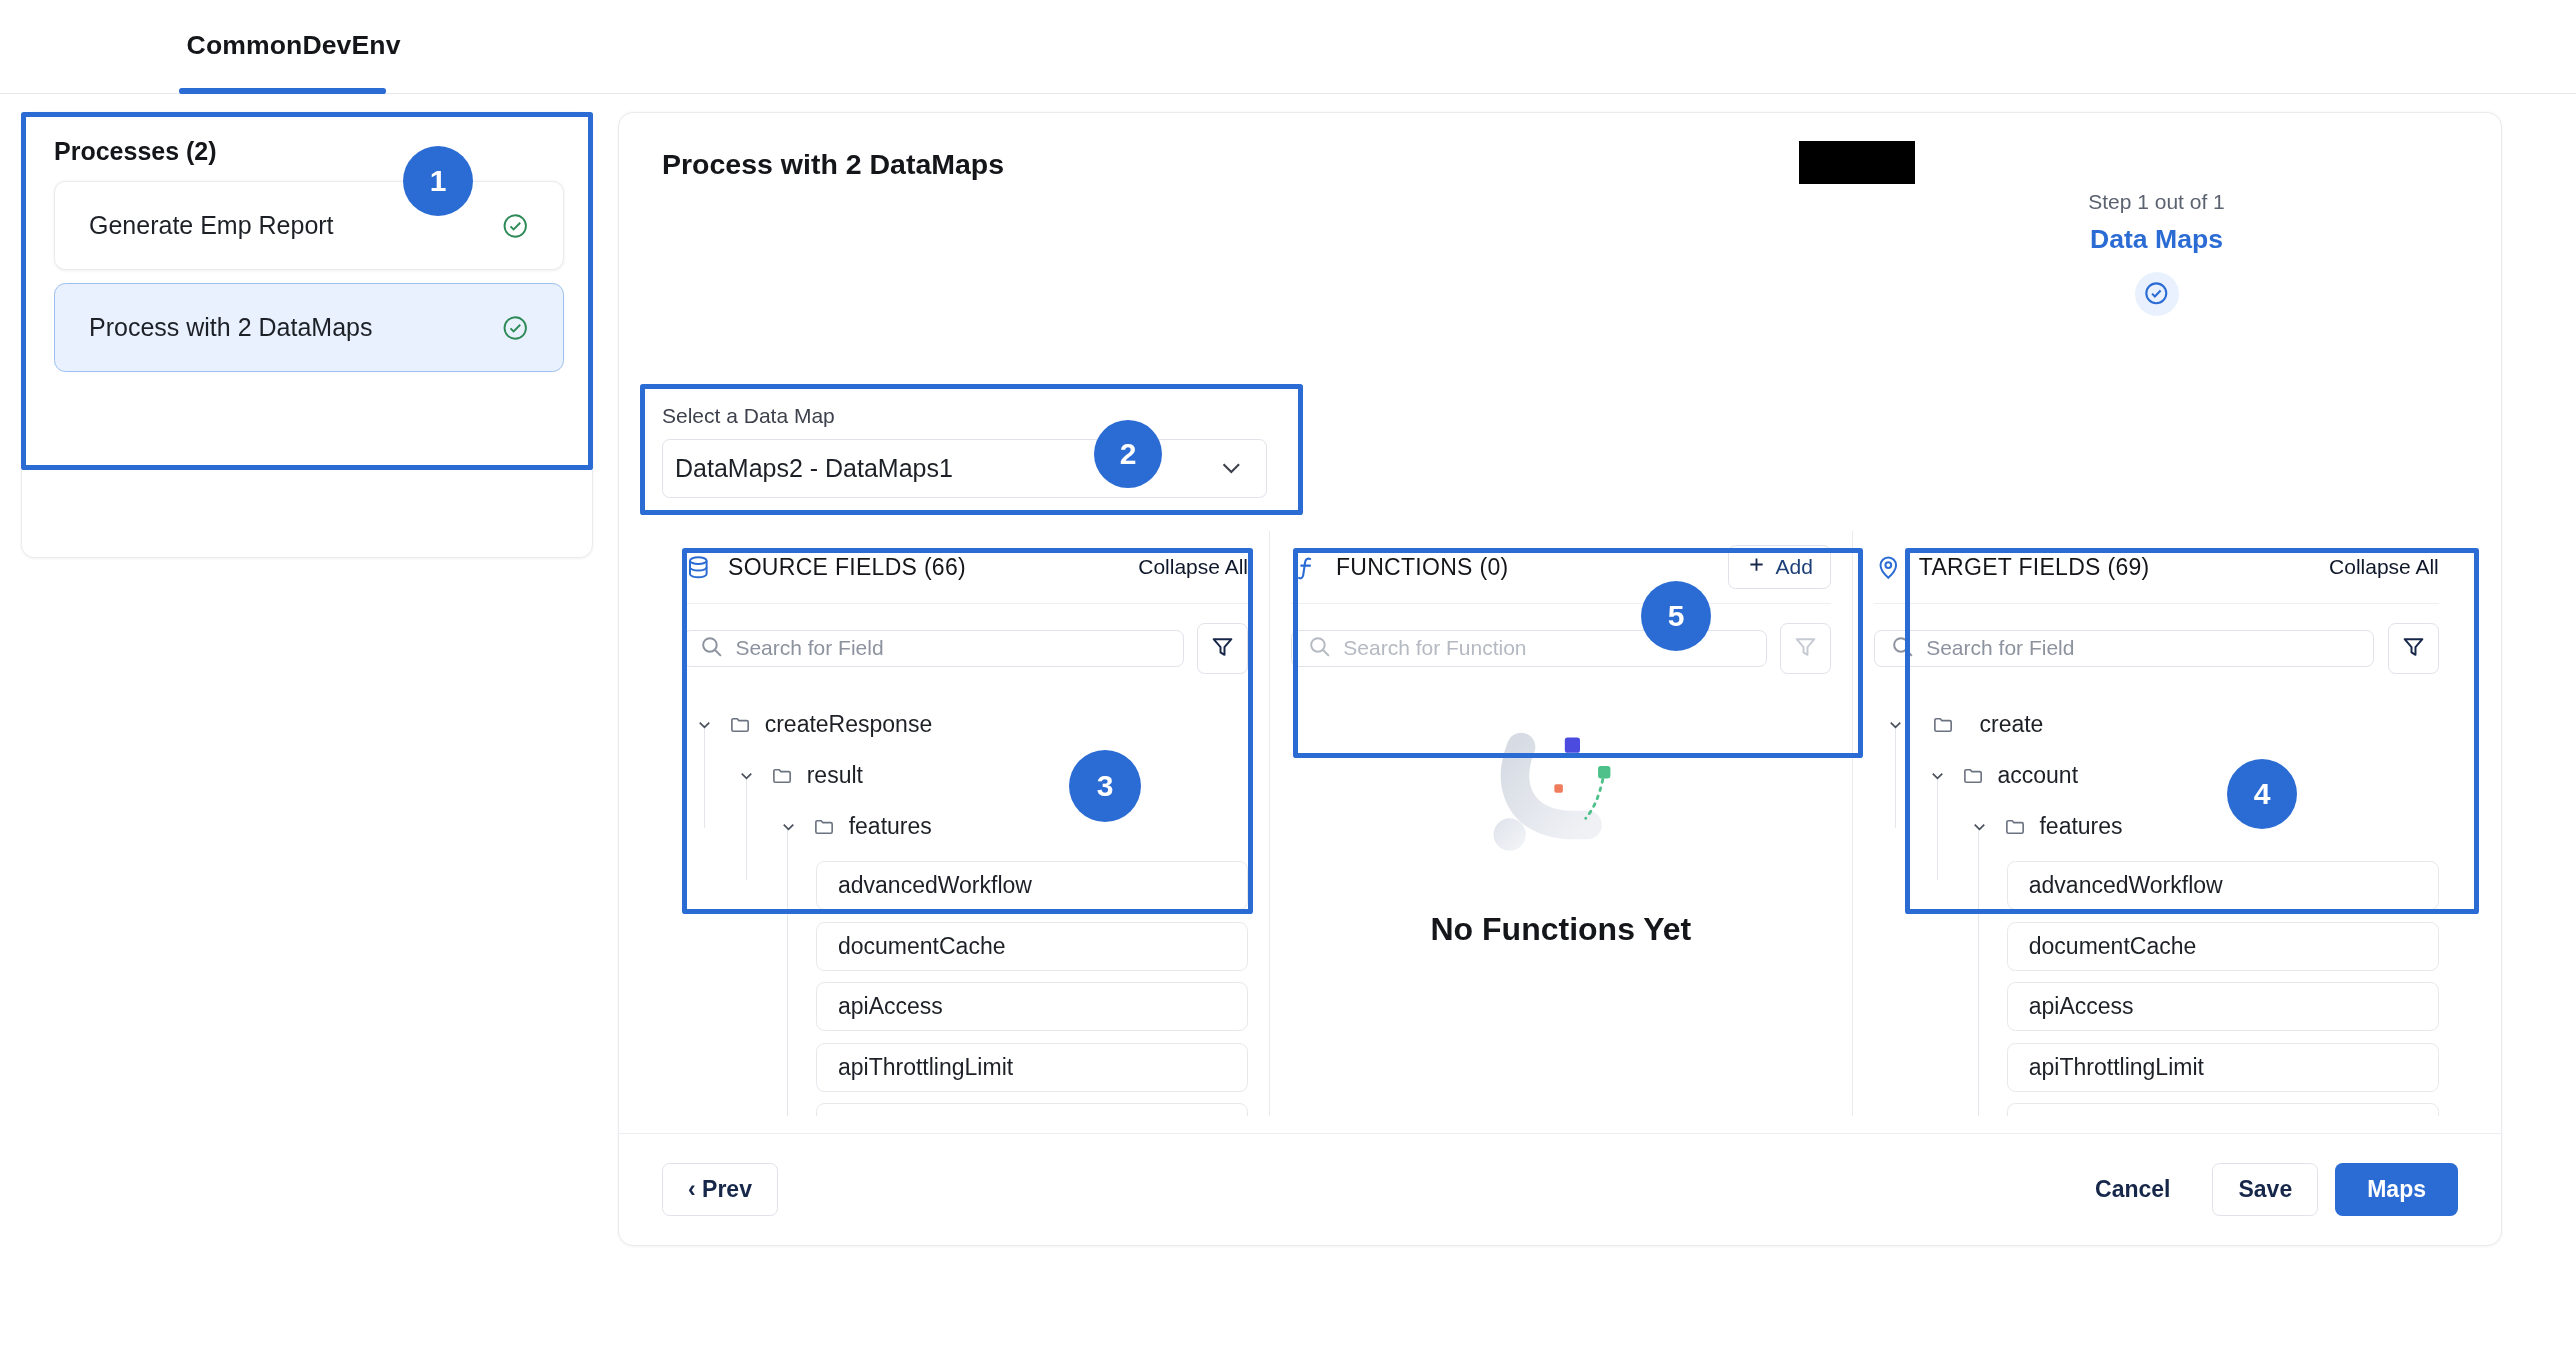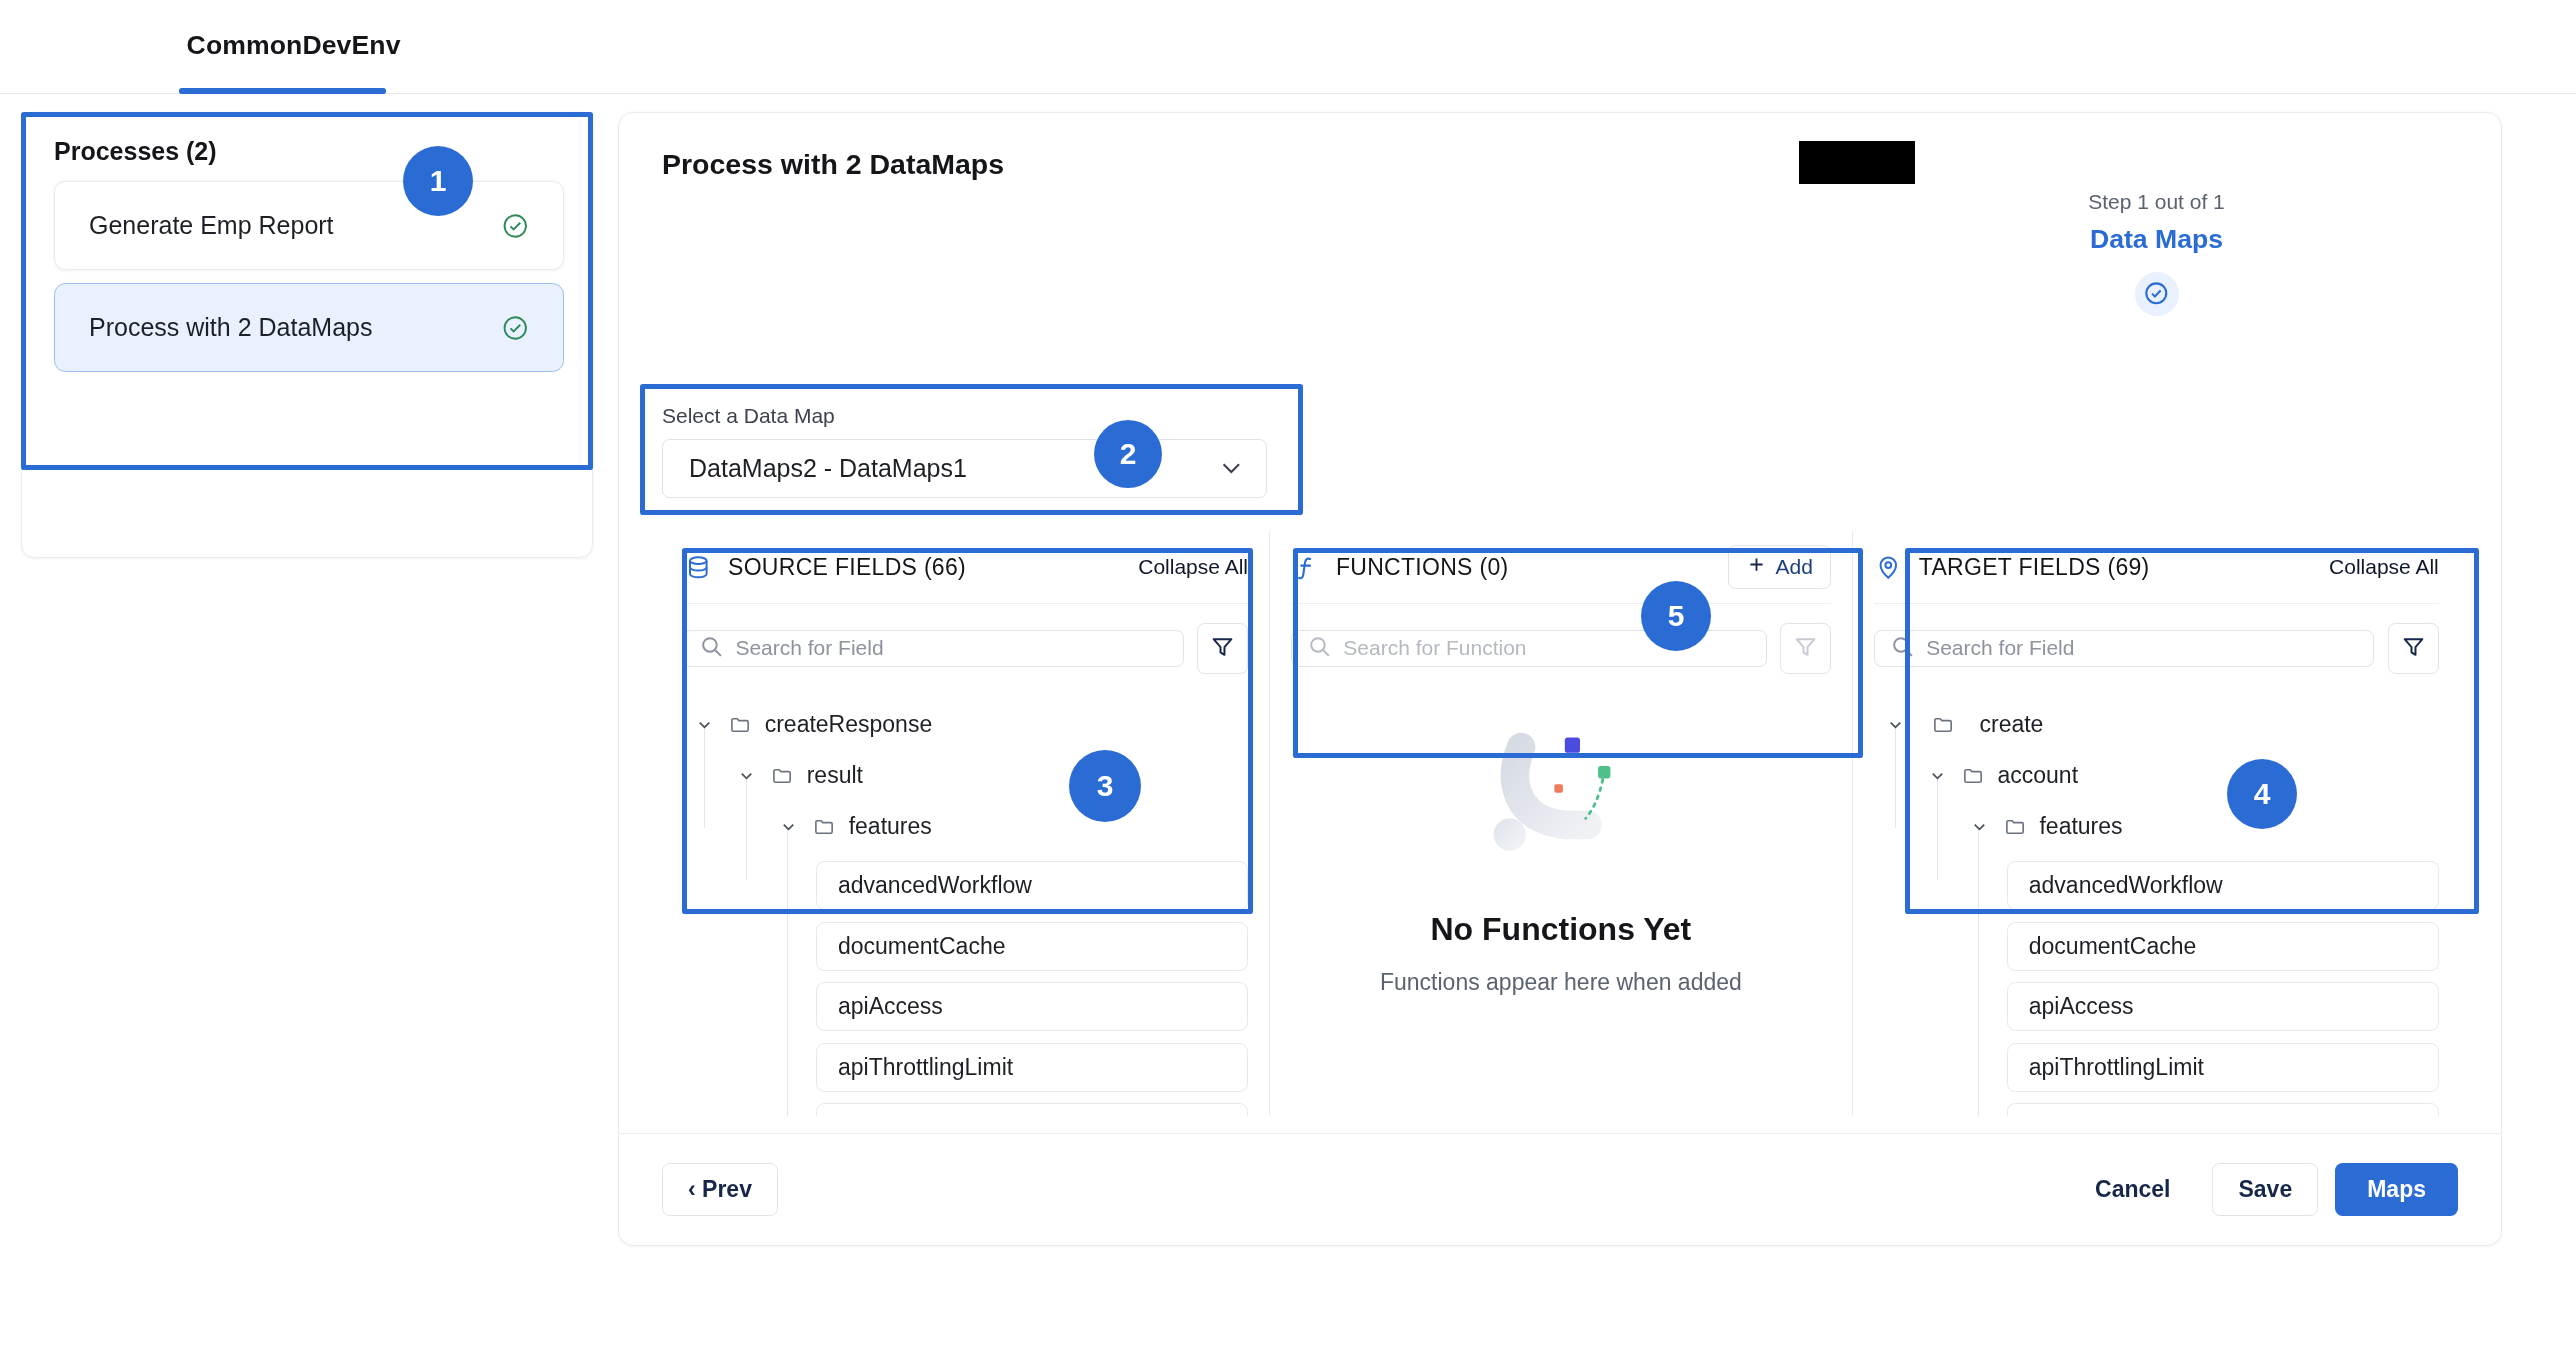--- a/index.html
+++ b/index.html
@@ -183,21 +183,21 @@
     position: relative;
     height: 59px;
     border: 0.9px solid #dfe2e8;
     border-radius: 7.6px;
     background: #ffffff;
     display: flex;
     align-items: center;
     cursor: pointer;
   }
   .dm-value {
-    margin-left: 26px;
+    margin-left: 12px;
     font-size: 25px;
     color: #1d2026;
   }
   .dm-chev {
     position: absolute;
     right: 21px; top: 50%;
     transform: translateY(-50%);
   }
 
   
@@ -628,21 +628,20 @@
             </defs>
             <path d="M58 18 C42 58, 56 96, 106 100 L128 100" stroke="url(#g1)" stroke-width="30" stroke-linecap="round" fill="none"></path>
             <circle cx="46" cy="110" r="17" fill="url(#g2)"></circle>
             <rect x="104" y="8" width="16" height="16" rx="3" fill="#4b4be0"></rect>
             <rect x="139" y="38" width="13" height="13" rx="3" fill="#4ec08a"></rect>
             <rect x="93" y="57" width="9" height="9" rx="2" fill="#f07c5b"></rect>
             <path d="M144 52 C140 70, 135 82, 126 93" stroke="#4ec08a" stroke-width="3" stroke-dasharray="3 6" stroke-linecap="round" fill="none"></path>
           </svg>
         </div>
         <div class="empty-title">No Functions Yet</div>
-        <div class="empty-sub">Functions appear here when added</div>
       </div>
     </div>
 
     <div class="col-divider"></div>
 
     <div class="col col-target">
       <div class="col-head">
         <span class="col-head-icon">
           <svg width="26.6" height="26.6" viewBox="0 0 24 24" fill="none" stroke="#2b6cd4" stroke-width="1.8">
             <path d="M12 21.5s7-6.3 7-11.3A7 7 0 005 10.2c0 5 7 11.3 7 11.3z"></path>

